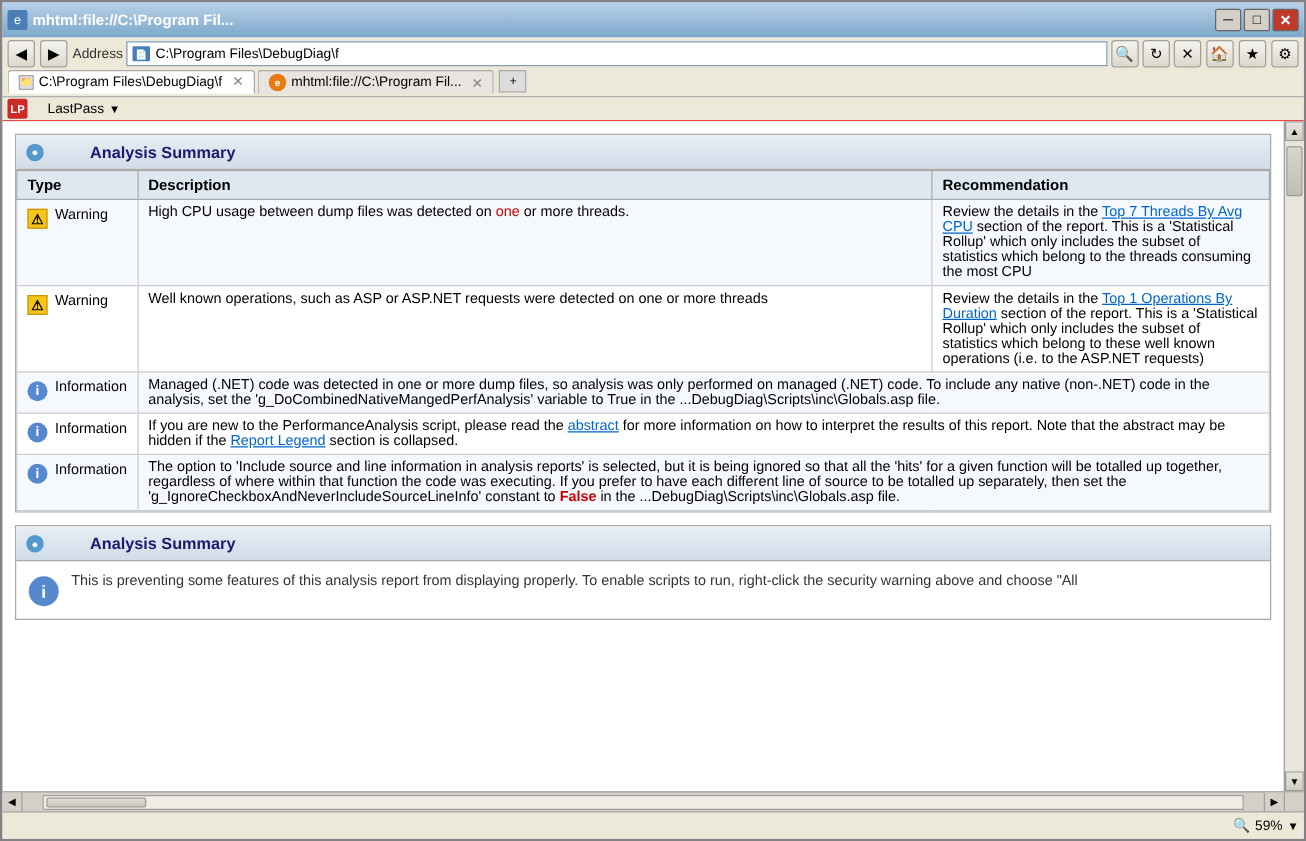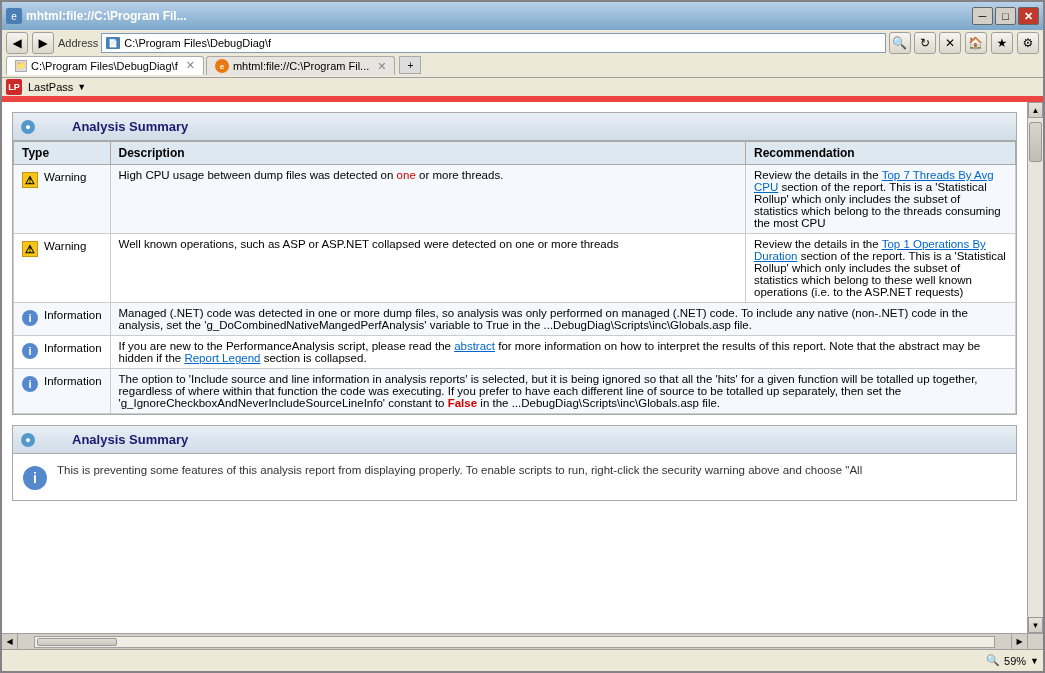--- a/index.html
+++ b/index.html
@@ -139,25 +139,25 @@
       border-radius: 50%;
       display: inline-flex; align-items: center; justify-content: center;
       font-size: 8px;
       color: white;
       font-weight: bold;
     }
 
     
     .menu-bar {
       background: #ece9d8;
-      border-bottom: 6px solid #ef4444;
+      border-bottom: 1px solid #ef4444;
       padding: 1px 4px;
       display: flex;
       align-items: center;
-      gap: 0;
+      gap: 10px;
       flex-shrink: 0;
     }
 
     .menu-item {
       padding: 2px 6px;
       font-size: 11px;
       cursor: pointer;
       display: flex;
       align-items: center;
       gap: 4px;
@@ -498,21 +498,21 @@
             </tr>
 
             <tr class="row-even">
               <td class="col-type">
                 <div class="type-cell">
                   <div class="warning-icon">⚠</div>
                   <span>Warning</span>
                 </div>
               </td>
               <td>
-                <span>Well known operations, such as ASP or ASP.NET collapsed were detected on one or more threads</span>
+                <span>Well known operations, such as ASP or ASP.NET requests were detected on one or more threads</span>
               </td>
               <td>
                 <span>Review the details in the <a>Top 1 Operations By Duration</a> section of the report. This is a 'Statistical Rollup' which only includes the subset of statistics which belong to these well known operations (i.e. to the ASP.NET requests)</span>
               </td>
             </tr>
 
             <tr class="row-odd">
               <td class="col-type">
                 <div class="type-cell">
                   <div class="info-icon">i</div>

